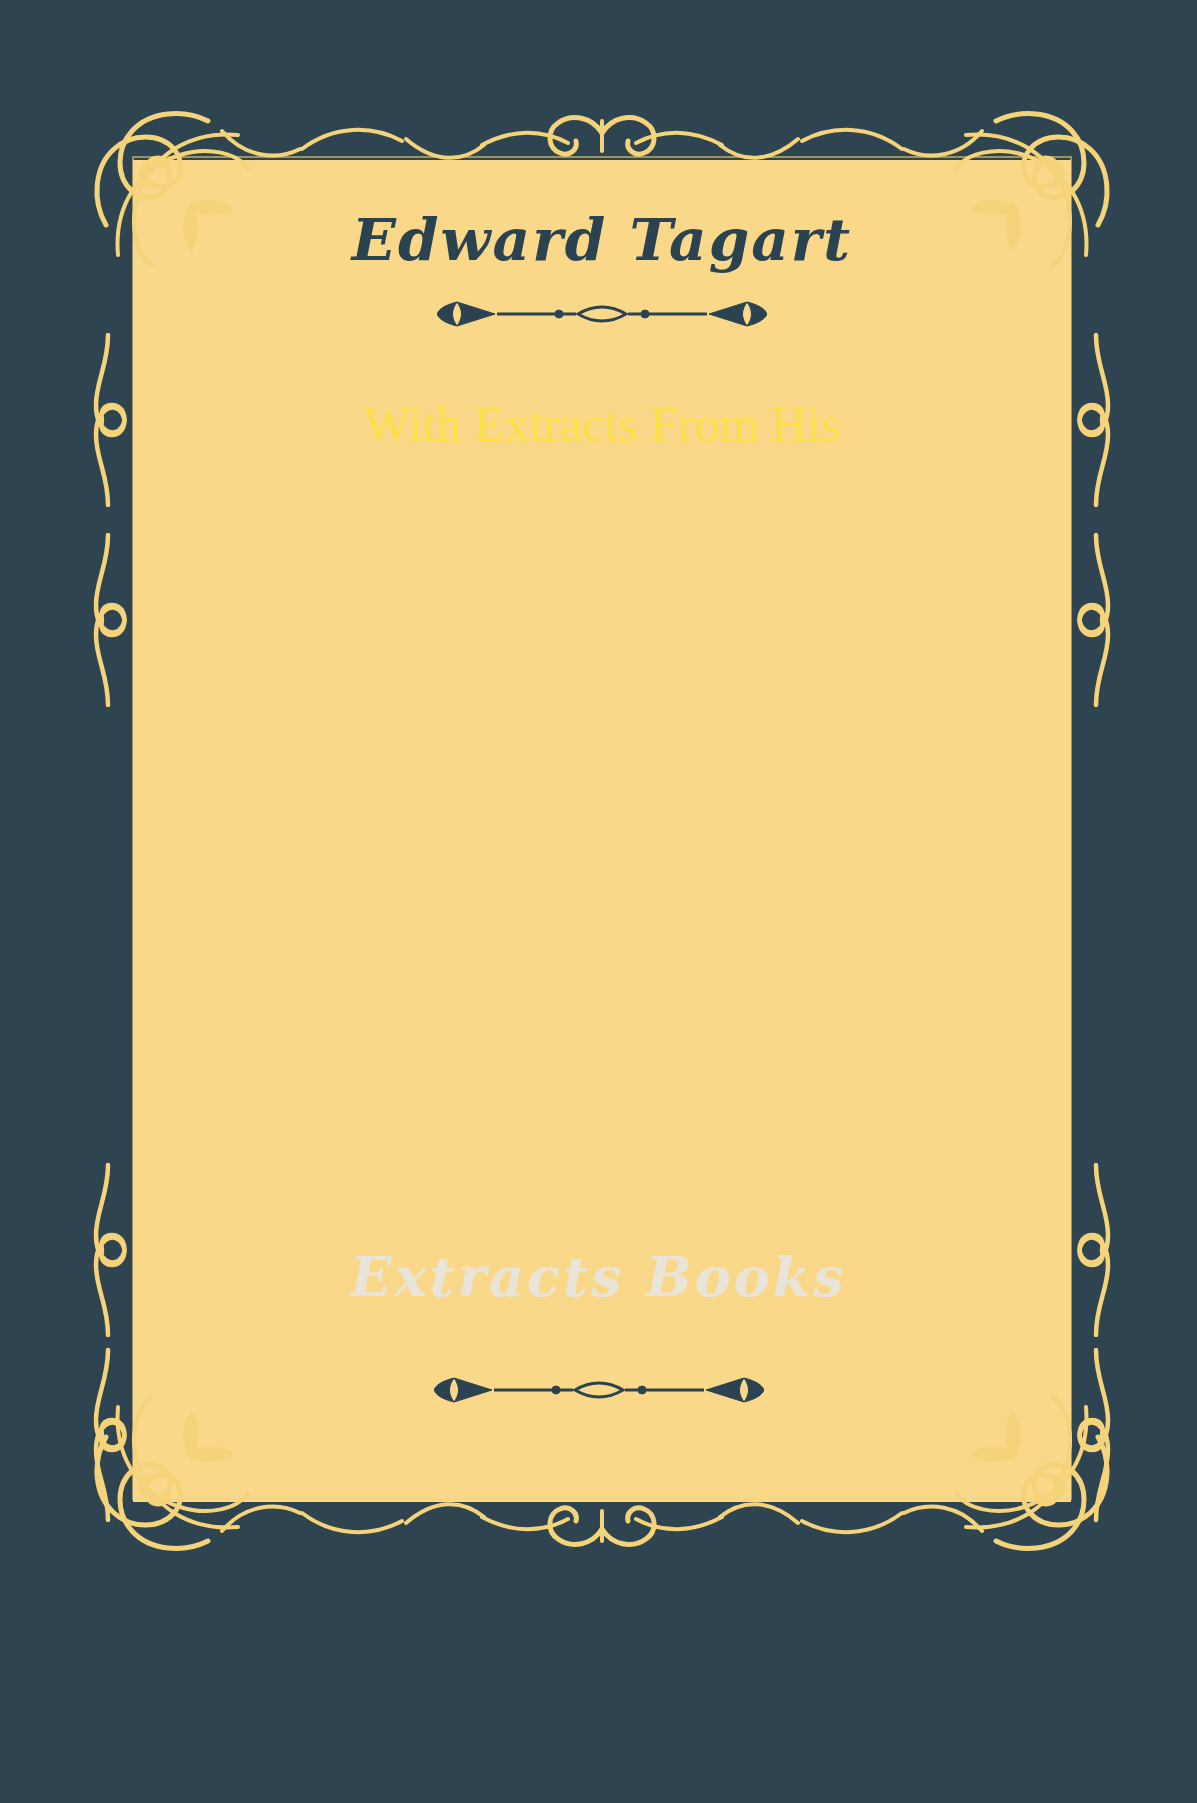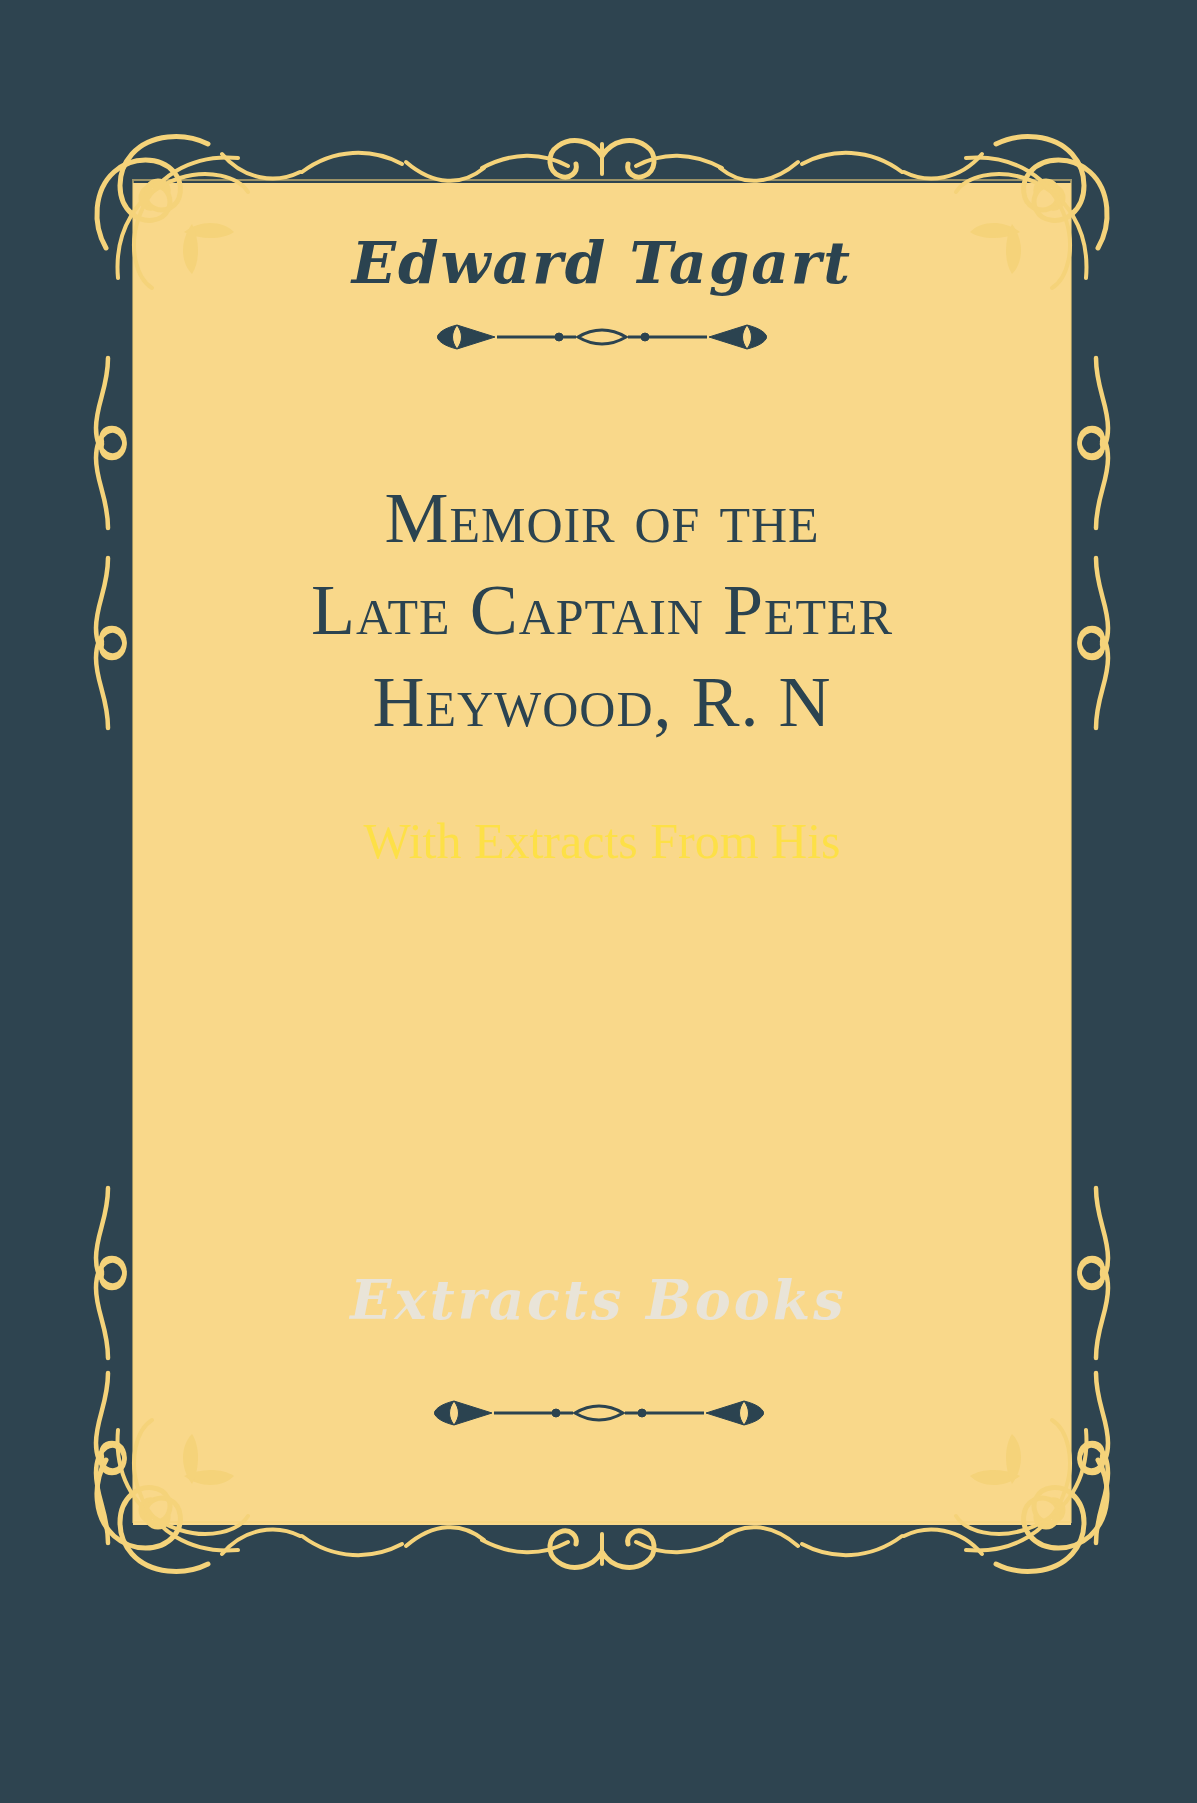--- a/index.html
+++ b/index.html
@@ -13,21 +13,20 @@
     overflow: hidden;
     font-family: "Liberation Serif", serif;
   }
 
   .cover {
     position: relative;
     width: 1197px;
     height: 1577px;
     background: #2e4450;
     box-sizing: border-box;
-    margin-top: 23px;
   }
 
   
   .panel {
     position: absolute;
     left: 133px;
     top: 160px;
     width: 938px;
     height: 1342px;
     background: #f9d88a;
@@ -239,25 +238,20 @@
           <circle cx="122" cy="17" r="4"></circle>
           <circle cx="208" cy="17" r="4"></circle>
           <path d="M58 17 L20 5 C26 13 26 21 20 29 Z"></path>
           <path d="M272 17 L310 5 C304 13 304 21 310 29 Z"></path>
           <path d="M20 5 C8 8 2 12 0 17 C2 22 8 26 20 29 C14 21 14 13 20 5 Z"></path>
           <path d="M310 5 C322 8 328 12 330 17 C328 22 322 26 310 29 C316 21 316 13 310 5 Z"></path>
         </g>
       </svg>
     </div>
 
-    <div class="title">
-      <div>Memoir of the</div>
-      <div>Late Captain Peter</div>
-      <div>Heywood, R. N</div>
-    </div>
 
     <div class="subtitle">
       <div>With Extracts From His</div>
     </div>
 
   </div>
 
   <div class="divider-bottom">
     <svg viewBox="0 0 330 34" xmlns="http://www.w3.org/2000/svg">
       <g fill="#2b4350" stroke="#2b4350">

